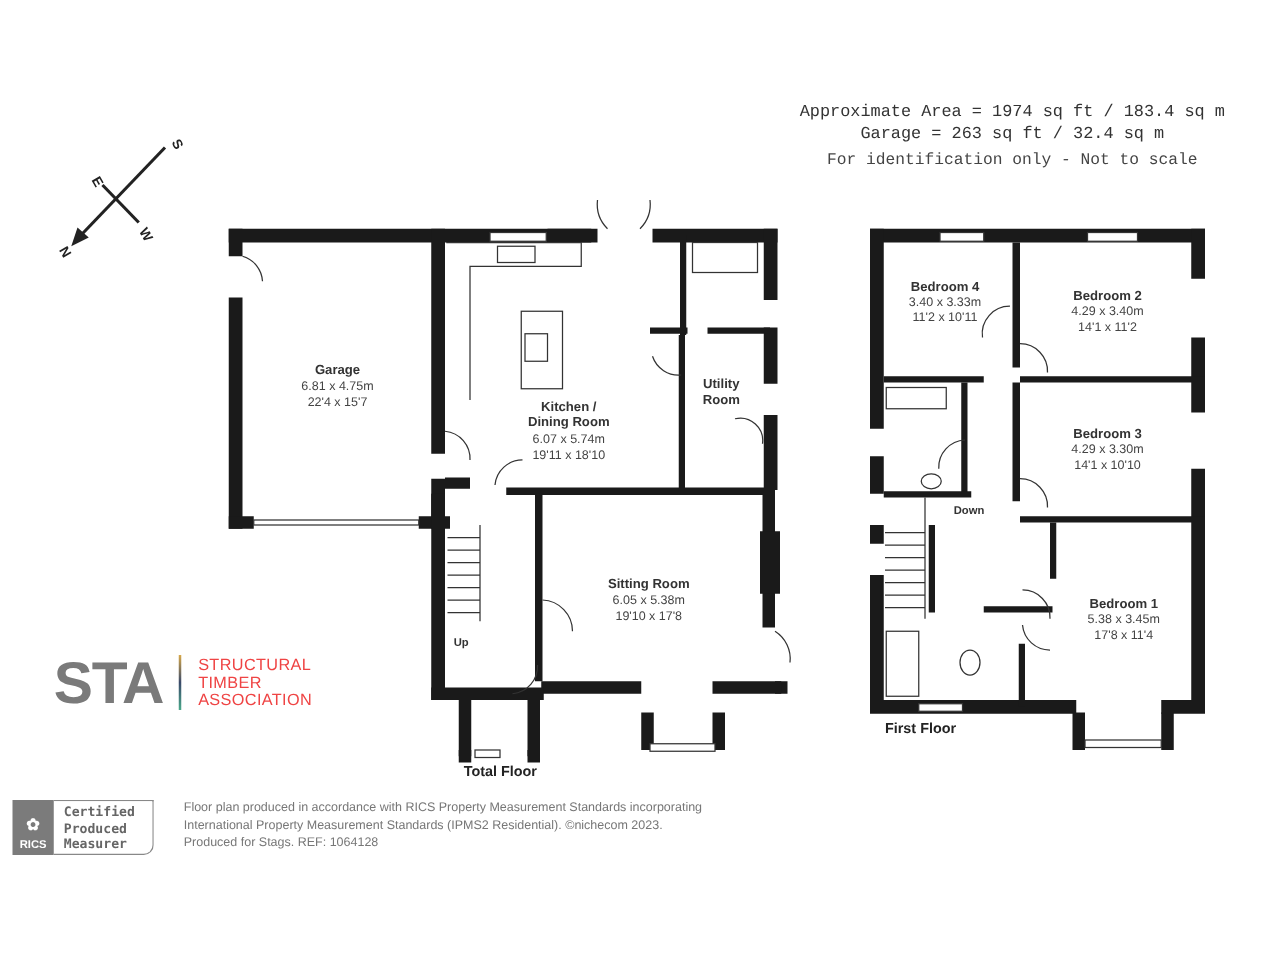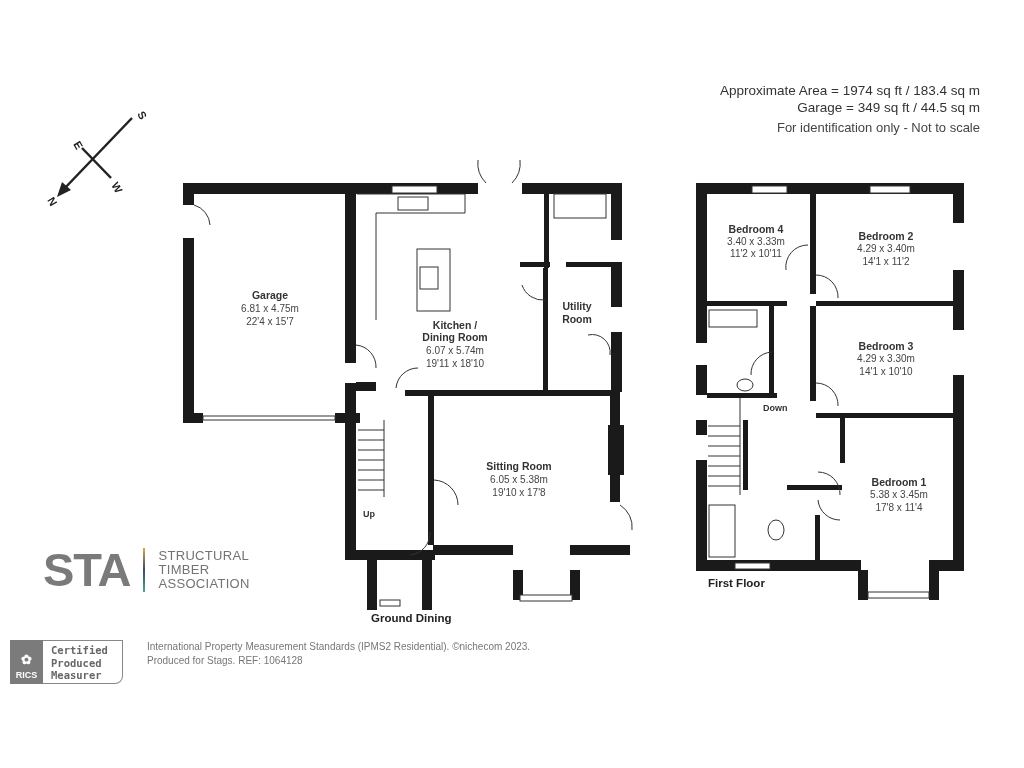--- a/index.html
+++ b/index.html
@@ -1,39 +1,39 @@
 <!DOCTYPE html>
 <html><head>
 <meta charset="utf-8">
 <style>
   html, body { margin:0; padding:0; background:#ffffff; }
   body { width:1024px; height:768px; position:relative; overflow:hidden; font-family:"Liberation Sans", sans-serif; color:#333; }
   .abs { position:absolute; }
-  .area-block { right:44px; top:82px; text-align:right; }
+  .area-block { right:44px; top:82px; text-align:center;font-family:Liberation Mono, monospace; }
   .area-line { font-size:13.5px; line-height:17px; color:#333; }
   .area-note { font-size:13px; color:#444; margin-top:4px; }
   svg text { font-family:"Liberation Sans", sans-serif; }
   .room-name { font-size:10.5px; font-weight:bold; fill:#333; }
   .room-dim { font-size:10px; fill:#444; }
   .floor-label { font-size:11.5px; font-weight:bold; color:#222;padding-left:13px; }
-  .sta { left:43px; top:546px; display:flex; align-items:center; }
+  .sta { left:43px; top:522px; display:flex; align-items:center; }
   .sta-big { font-size:47px; font-weight:bold; color:#7a7a7a; letter-spacing:-1px; line-height:48px; }
   .sta-bar { width:2px; height:44px; margin:0 14px 0 12px; background:linear-gradient(#d7a84a,#3a4a6a,#4aa88a); }
-  .sta-small { font-size:13px; color:#737373; line-height:14px; letter-spacing:0.3px; }
+  .sta-small { font-size:13px; color:#ef4444; line-height:14px; letter-spacing:0.3px; }
   .rics { left:10px; top:640px; display:flex; }
   .rics-logo { width:33px; height:44px; background:#7b7b7b; color:#fff; font-size:9px; font-weight:bold; display:flex; flex-direction:column; align-items:center; justify-content:flex-end; padding-bottom:4px; box-sizing:border-box; }
   .rics-cert { width:80px; height:44px; border:1.5px solid #888; border-left:none; border-radius:0 0 8px 0; box-sizing:border-box; font-family:"DejaVu Sans Mono", monospace; font-size:10.5px; font-weight:bold; color:#666; line-height:12.5px; padding:3px 0 16px 8px; }
   .footer-text { left:147px; top:640px; font-size:10px; color:#777; line-height:14px; }
 </style>
 </head>
 <body>
 
 <div class="abs area-block">
   <div class="area-line">Approximate Area = 1974 sq ft / 183.4 sq m</div>
-  <div class="area-line">Garage = 349 sq ft / 44.5 sq m</div>
+  <div class="area-line">Garage = 263 sq ft / 32.4 sq m</div>
   <div class="area-note">For identification only - Not to scale</div>
 </div>
 
 <svg class="abs" style="left:35px;top:100px" width="120" height="110">
   <line x1="97" y1="18" x2="28" y2="90" stroke="#222" stroke-width="2.5"></line>
   <polygon points="22,97 27,82 36,90" fill="#222"></polygon>
   <line x1="47" y1="48" x2="76" y2="78" stroke="#222" stroke-width="2.5"></line>
   <text x="102" y="14" font-size="11" font-weight="bold" fill="#222" transform="rotate(60 102 14)">S</text>
   <text x="38" y="44" font-size="11" font-weight="bold" fill="#222" transform="rotate(60 38 44)">E</text>
   <text x="76" y="85" font-size="11" font-weight="bold" fill="#222" transform="rotate(60 76 85)">W</text>
@@ -128,21 +128,21 @@
     <text class="room-name" x="577" y="323" text-anchor="middle">Room</text>
 
     <text class="room-name" x="519" y="470" text-anchor="middle">Sitting Room</text>
     <text class="room-dim" x="519" y="483" text-anchor="middle">6.05 x 5.38m</text>
     <text class="room-dim" x="519" y="496" text-anchor="middle">19'10 x 17'8</text>
 
     <text class="room-name" x="369" y="517" text-anchor="middle" style="font-size:9px">Up</text>
   </g>
 </svg>
 
-<div class="abs floor-label" style="left:358px;top:612px">Ground Dining</div>
+<div class="abs floor-label" style="left:358px;top:612px">Total Floor</div>
 
 <svg class="abs" style="left:0;top:0" width="1024" height="768">
   <g fill="#1a1a1a">
     <rect x="696" y="183" width="268" height="11"></rect>
     <rect x="696" y="183" width="11" height="160"></rect>
     <rect x="696" y="365" width="11" height="30"></rect>
     <rect x="696" y="420" width="11" height="15"></rect>
     <rect x="696" y="460" width="11" height="110"></rect>
     <rect x="953" y="183" width="11" height="40"></rect>
     <rect x="953" y="270" width="11" height="60"></rect>
@@ -227,15 +227,16 @@
     <span>RICS</span>
   </div>
   <div class="rics-cert">
     <div>Certified</div>
     <div>Produced</div>
     <div>Measurer</div>
   </div>
 </div>
 
 <div class="abs footer-text">
+  <div>Floor plan produced in accordance with RICS Property Measurement Standards incorporating</div>
   <div>International Property Measurement Standards (IPMS2 Residential).   ©nichecom 2023.</div>
   <div>Produced for Stags.   REF: 1064128</div>
 </div>
 
 </body></html>

